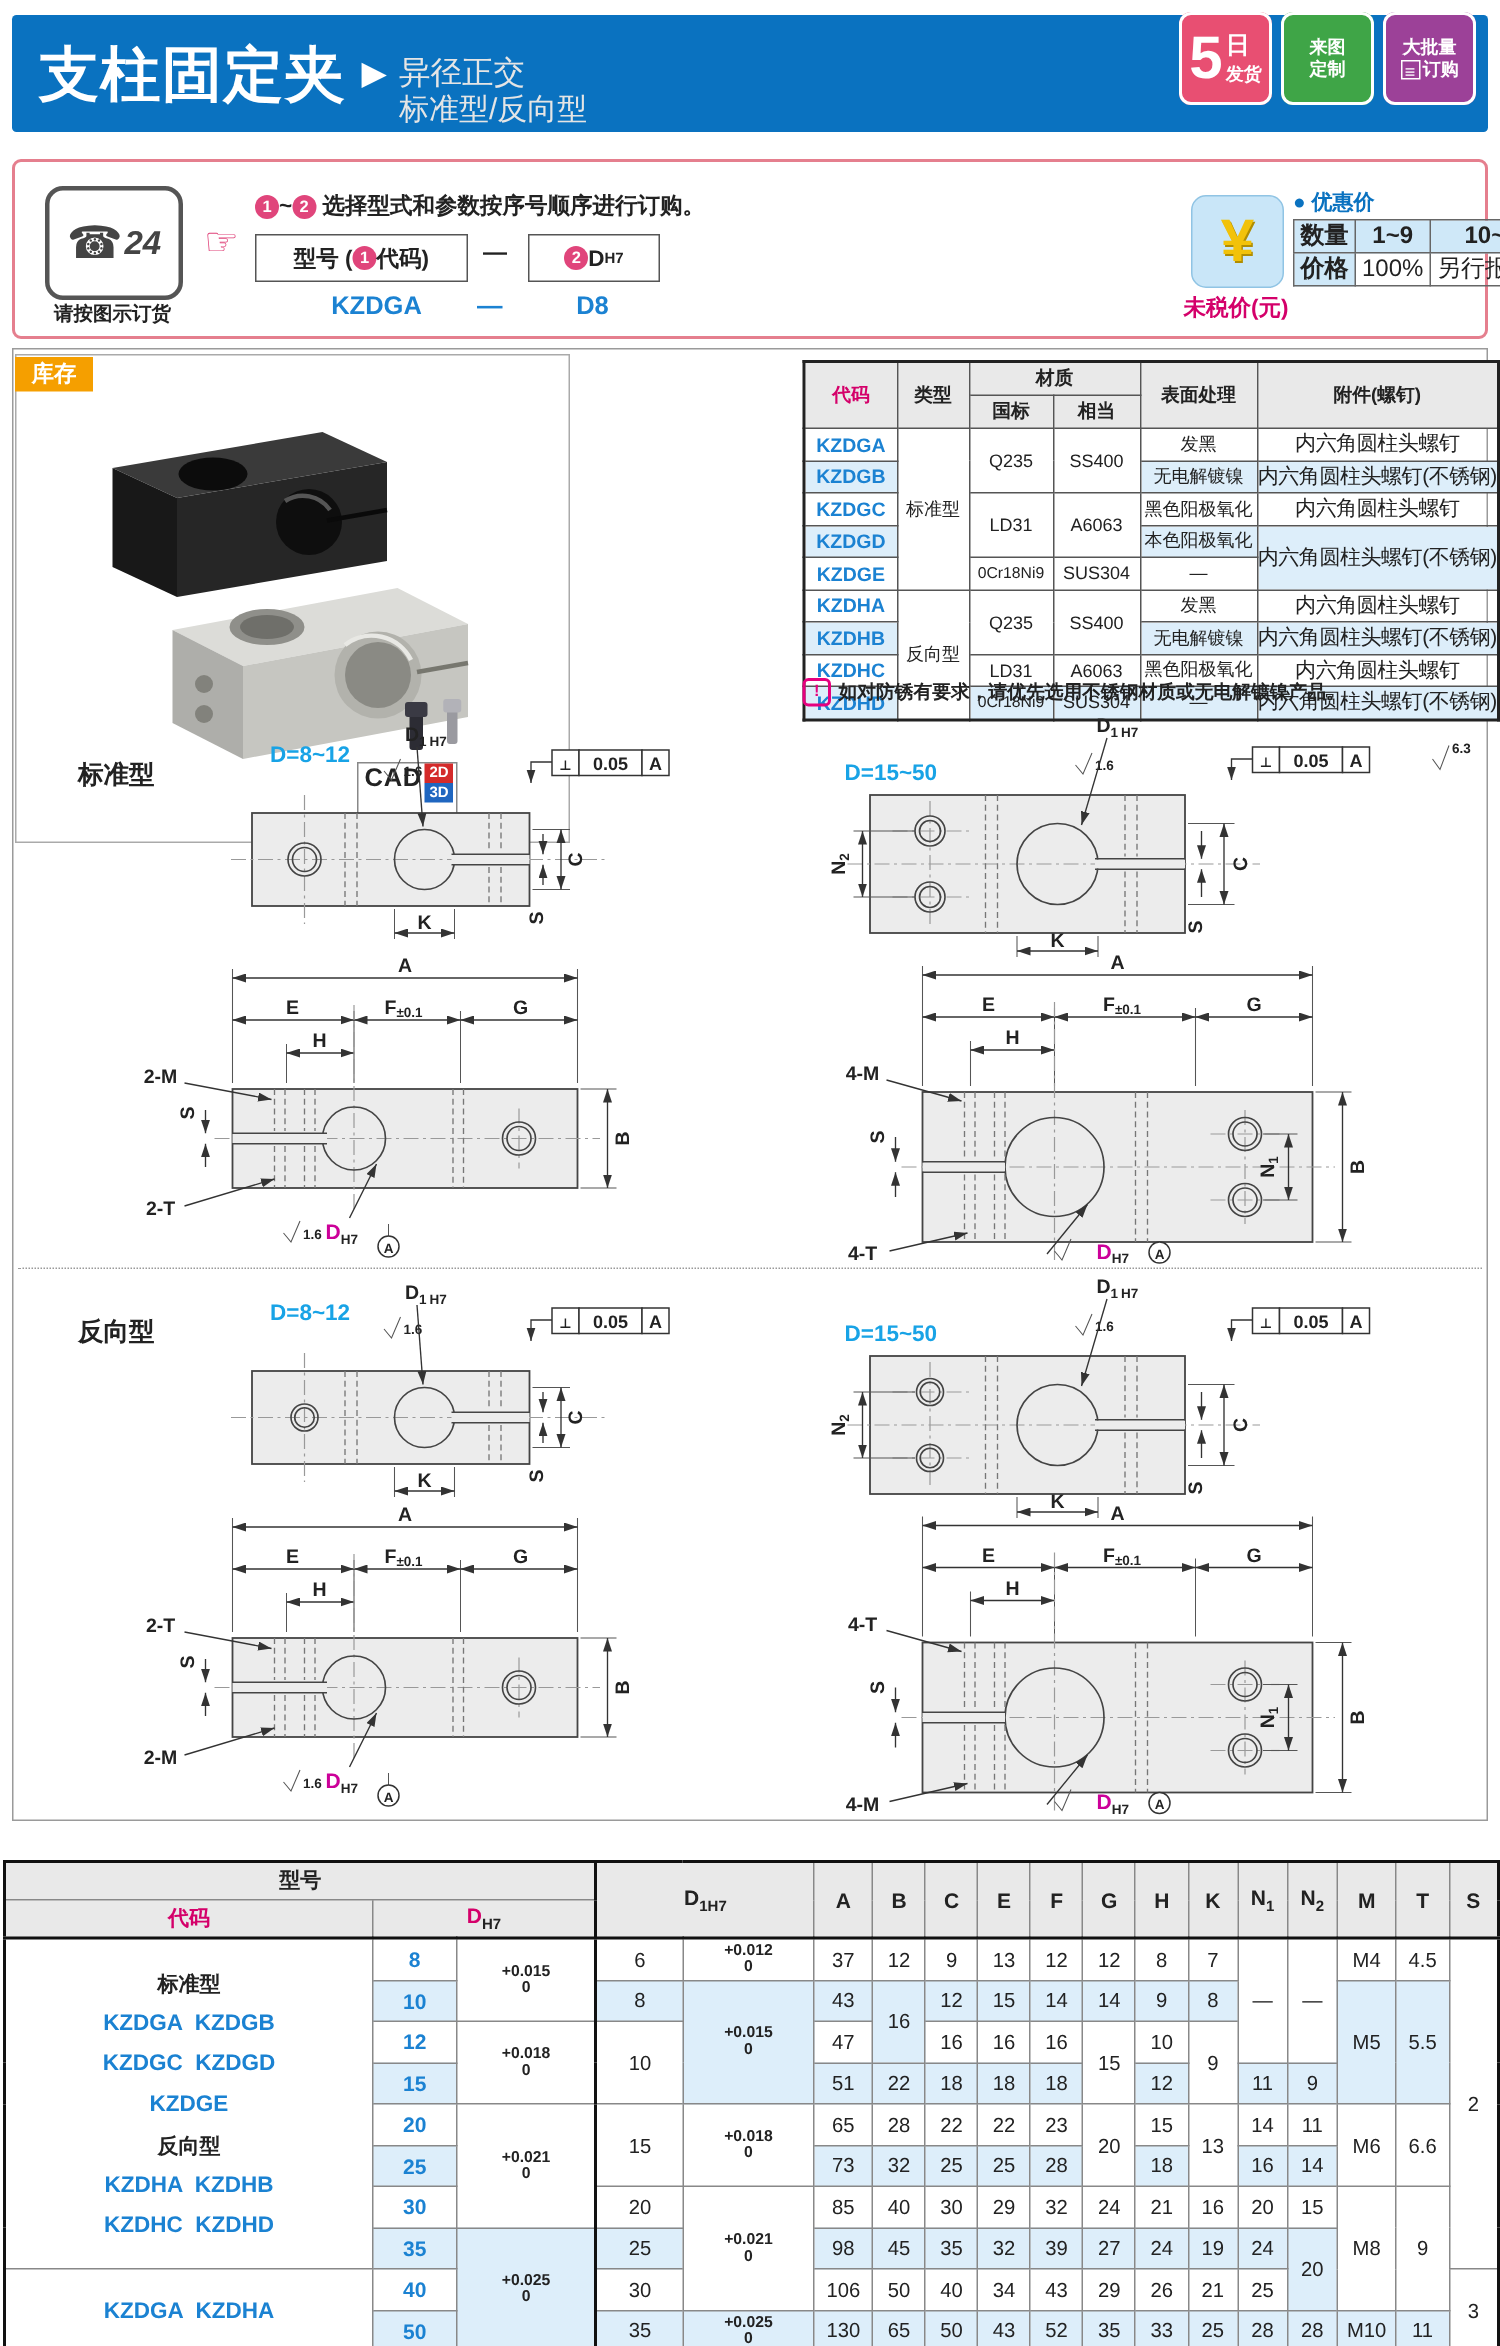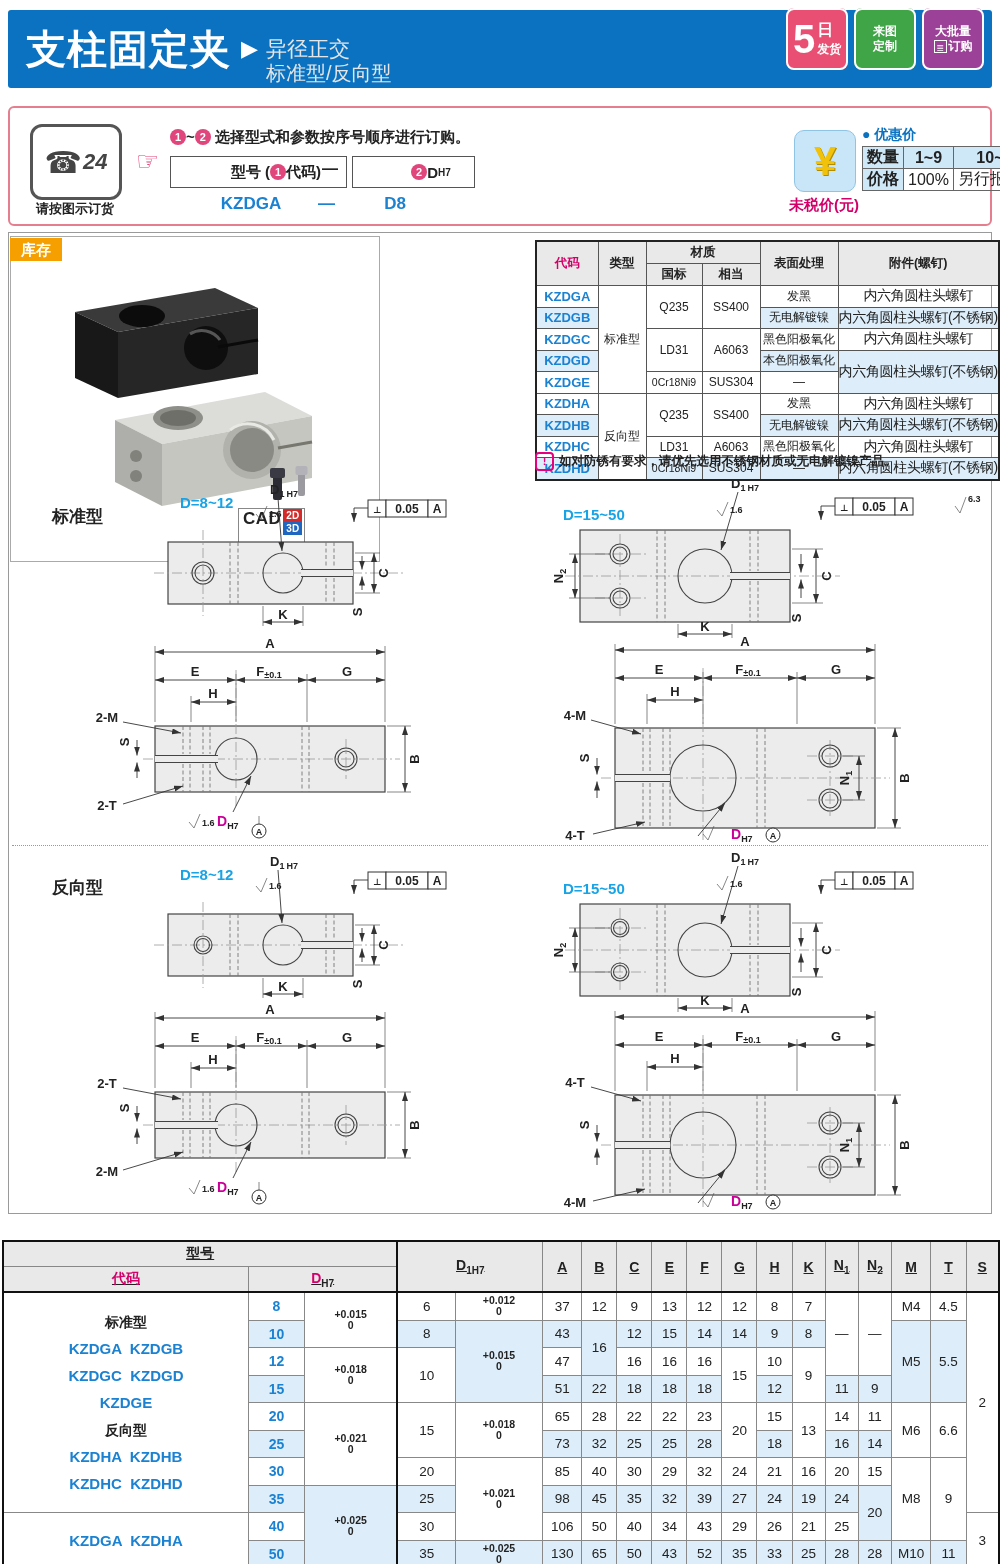--- a/index.html
+++ b/index.html
@@ -35,21 +35,21 @@
   .phone{left:30px;top:124px;width:86px;height:70px;border:3px solid #555;border-radius:12px;
          display:flex;align-items:center;justify-content:center;font-weight:bold;color:#444;}
   .phone .glyph{font-size:30px;}
   .phone .n24{font-size:22px;font-style:italic;margin-left:1px;}
   .phone-cap{left:20px;top:200px;width:110px;text-align:center;font-size:13px;font-weight:bold;}
   .hand{left:136px;top:146px;font-size:26px;color:#e0457b;}
   .cnum{display:inline-block;width:16px;height:16px;border-radius:50%;background:#e0457b;color:#fff;
         font-size:11px;font-weight:bold;text-align:center;line-height:16px;vertical-align:1px;}
   .instr{left:170px;top:128px;font-size:15px;font-weight:bold;}
   .mbox{position:absolute;height:30px;border:1.5px solid #555;background:#fff;display:flex;
-        align-items:center;justify-content:center;font-size:15px;font-weight:bold;padding-left:35px;}
+        align-items:center;justify-content:center;font-size:15px;font-weight:bold;}
   .mbox1{left:170px;top:156px;width:140px;}
   .mbox2{left:352px;top:156px;width:86px;}
   .odash{left:322px;top:160px;font-size:16px;font-weight:bold;}
   .exrow{top:194px;font-size:17px;font-weight:bold;color:#1b82d2;}
   .ex1{left:196px;width:110px;text-align:center;}
   .ex2{left:318px;color:#1b82d2;}
   .ex3{left:352px;width:86px;text-align:center;}
   sub.h7{font-size:10px;font-weight:bold;}
   .yenbox{left:794px;top:130px;width:60px;height:60px;background:#c9e6f8;border:1px solid #90c4e4;
           border-radius:10px;display:flex;align-items:center;justify-content:center;
@@ -99,21 +99,21 @@
   svg .dim{stroke:#333;stroke-width:0.9;fill:none;}
   svg .ext{stroke:#555;stroke-width:0.7;fill:none;}
   svg .fr{fill:#fff;stroke:#333;stroke-width:1;}
   .divider{left:12px;top:845px;width:976px;border-top:1px dotted #999;}
 
   
   .dtable{left:2px;top:1240px;border-collapse:collapse;table-layout:fixed;border:2px solid #111;}
   .dtable th,.dtable td{border:1px solid #888;text-align:center;padding:0;white-space:nowrap;}
   .dtable th{background:#e9e9e9;font-size:14px;font-weight:bold;height:24px;}
   .dtable td{font-size:13.5px;height:26.5px;background:transparent;}
-  .dtable thead{border-bottom:2.5px solid #111;text-decoration:underline;}
+  .dtable thead{border-bottom:2.5px solid #111;}
   .dtable .vthick{border-right:2px solid #111;}
   .dtable tbody tr:nth-child(even){background:#ddeefa;}
   .dtable .dval{color:#1b82d2;font-weight:bold;font-size:14px;}
   .dtable .magh{color:#d4006a;}
   .dtable .tol{font-size:10.5px;line-height:1.05;font-weight:bold;}
   .dtable .tol span{display:block;}
   .gcell{line-height:1.0;}
   .gcell div{height:27px;display:flex;align-items:center;justify-content:center;}
   .gcell .tn{font-size:14px;font-weight:bold;color:#222;}
   .gcell .cd{font-size:15px;font-weight:bold;color:#1b82d2;white-space:pre;}

